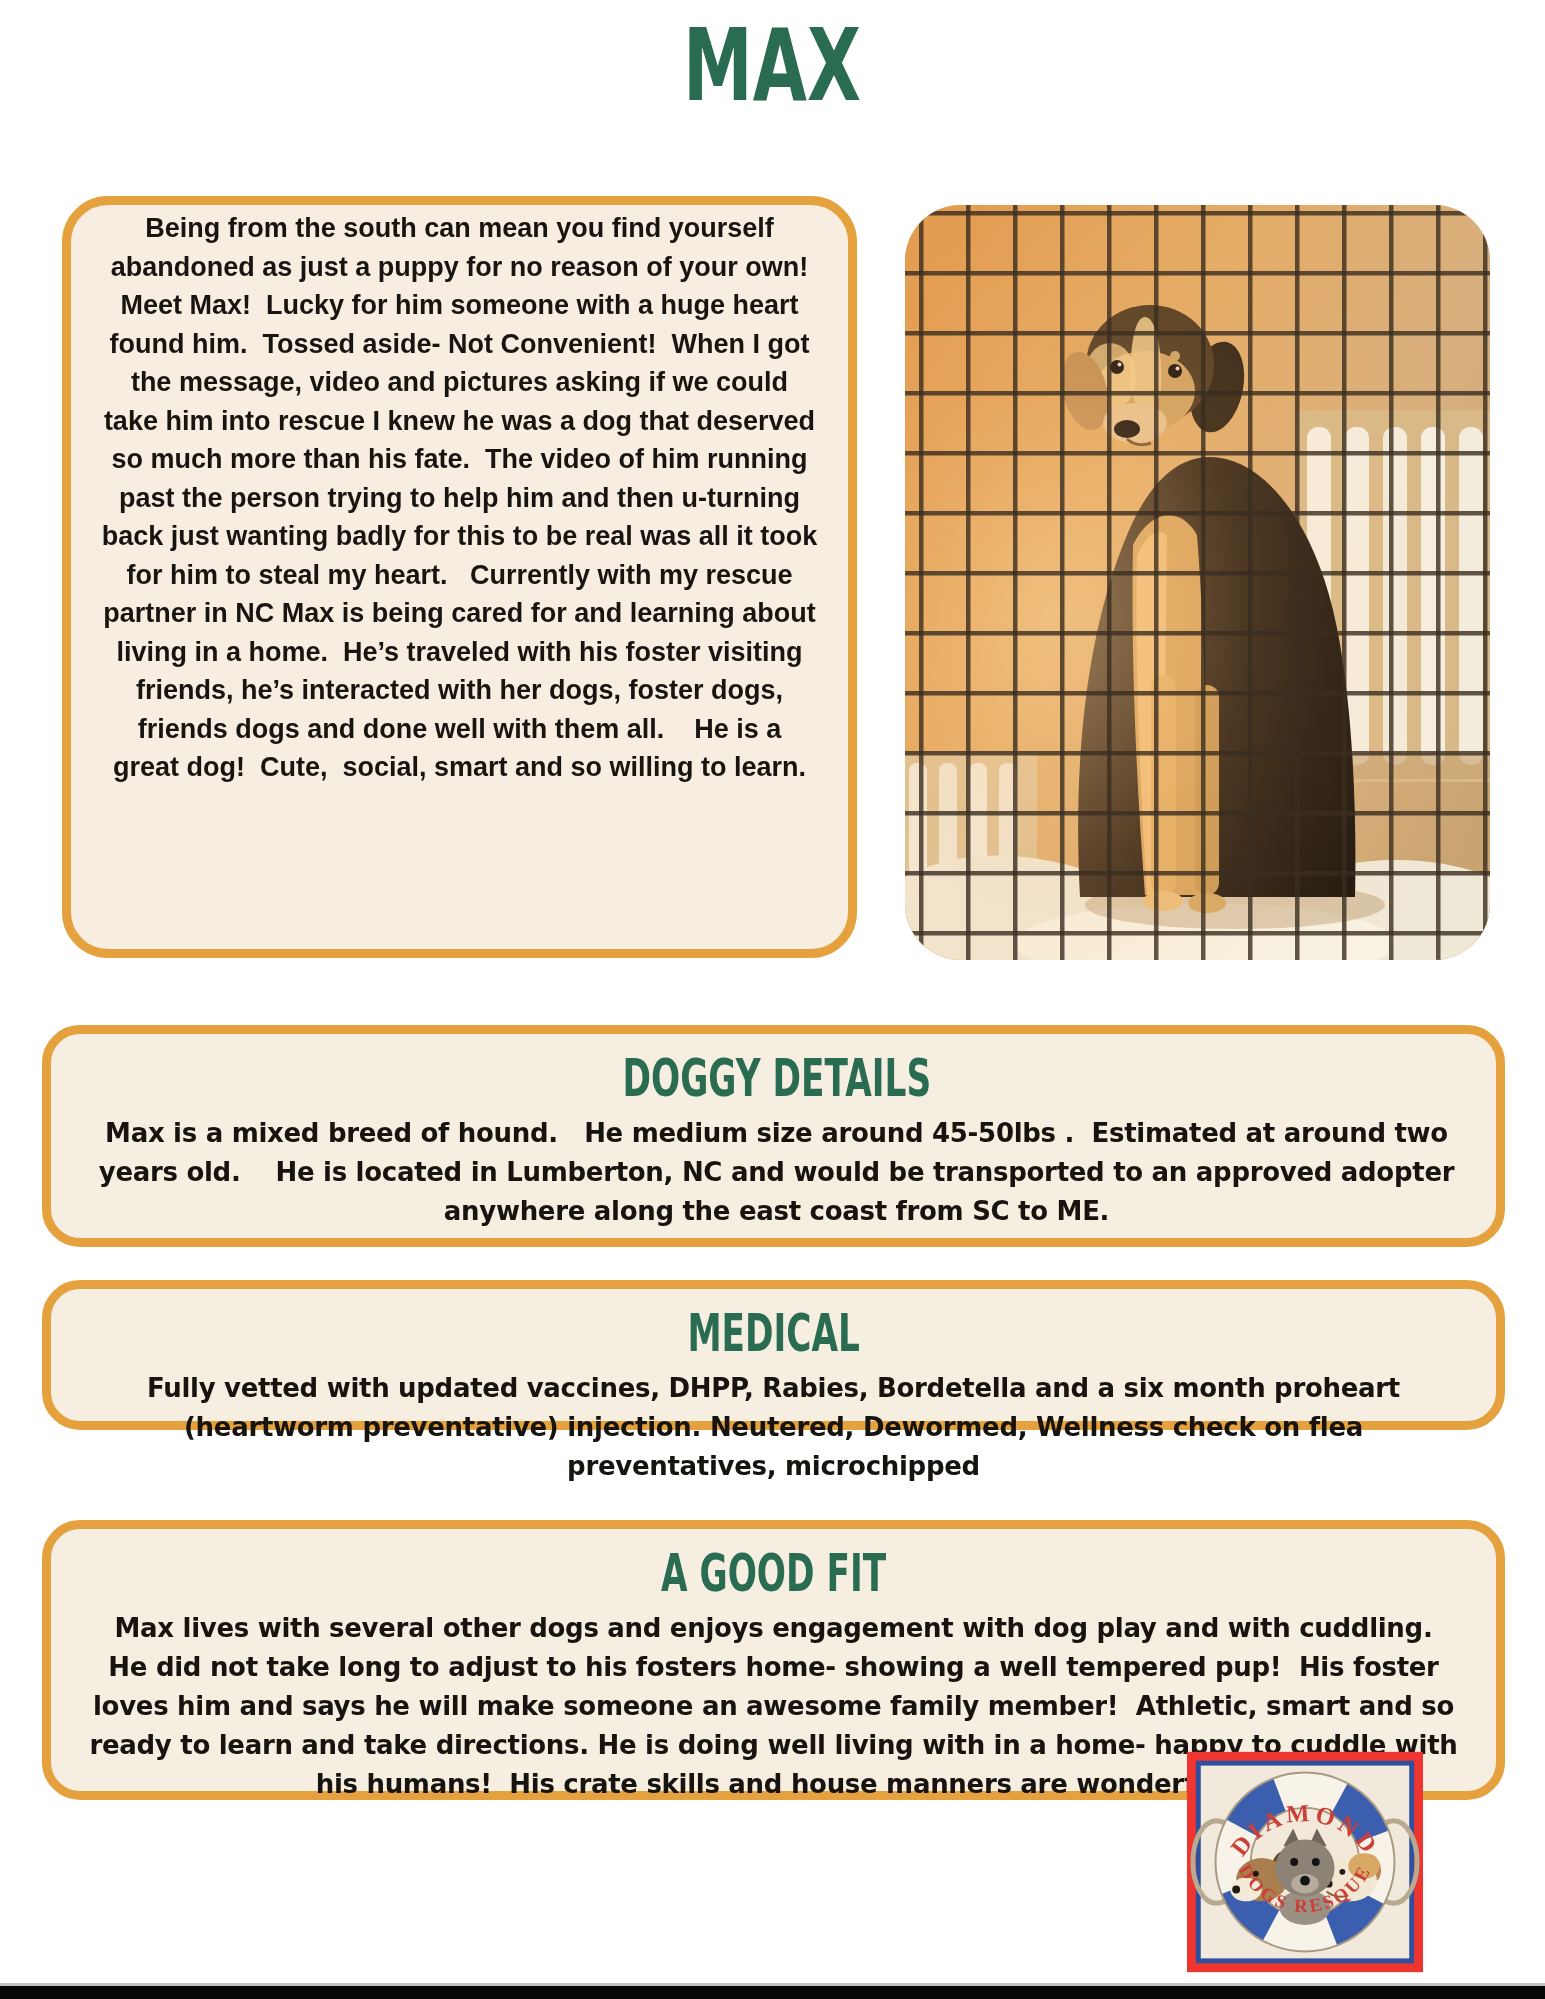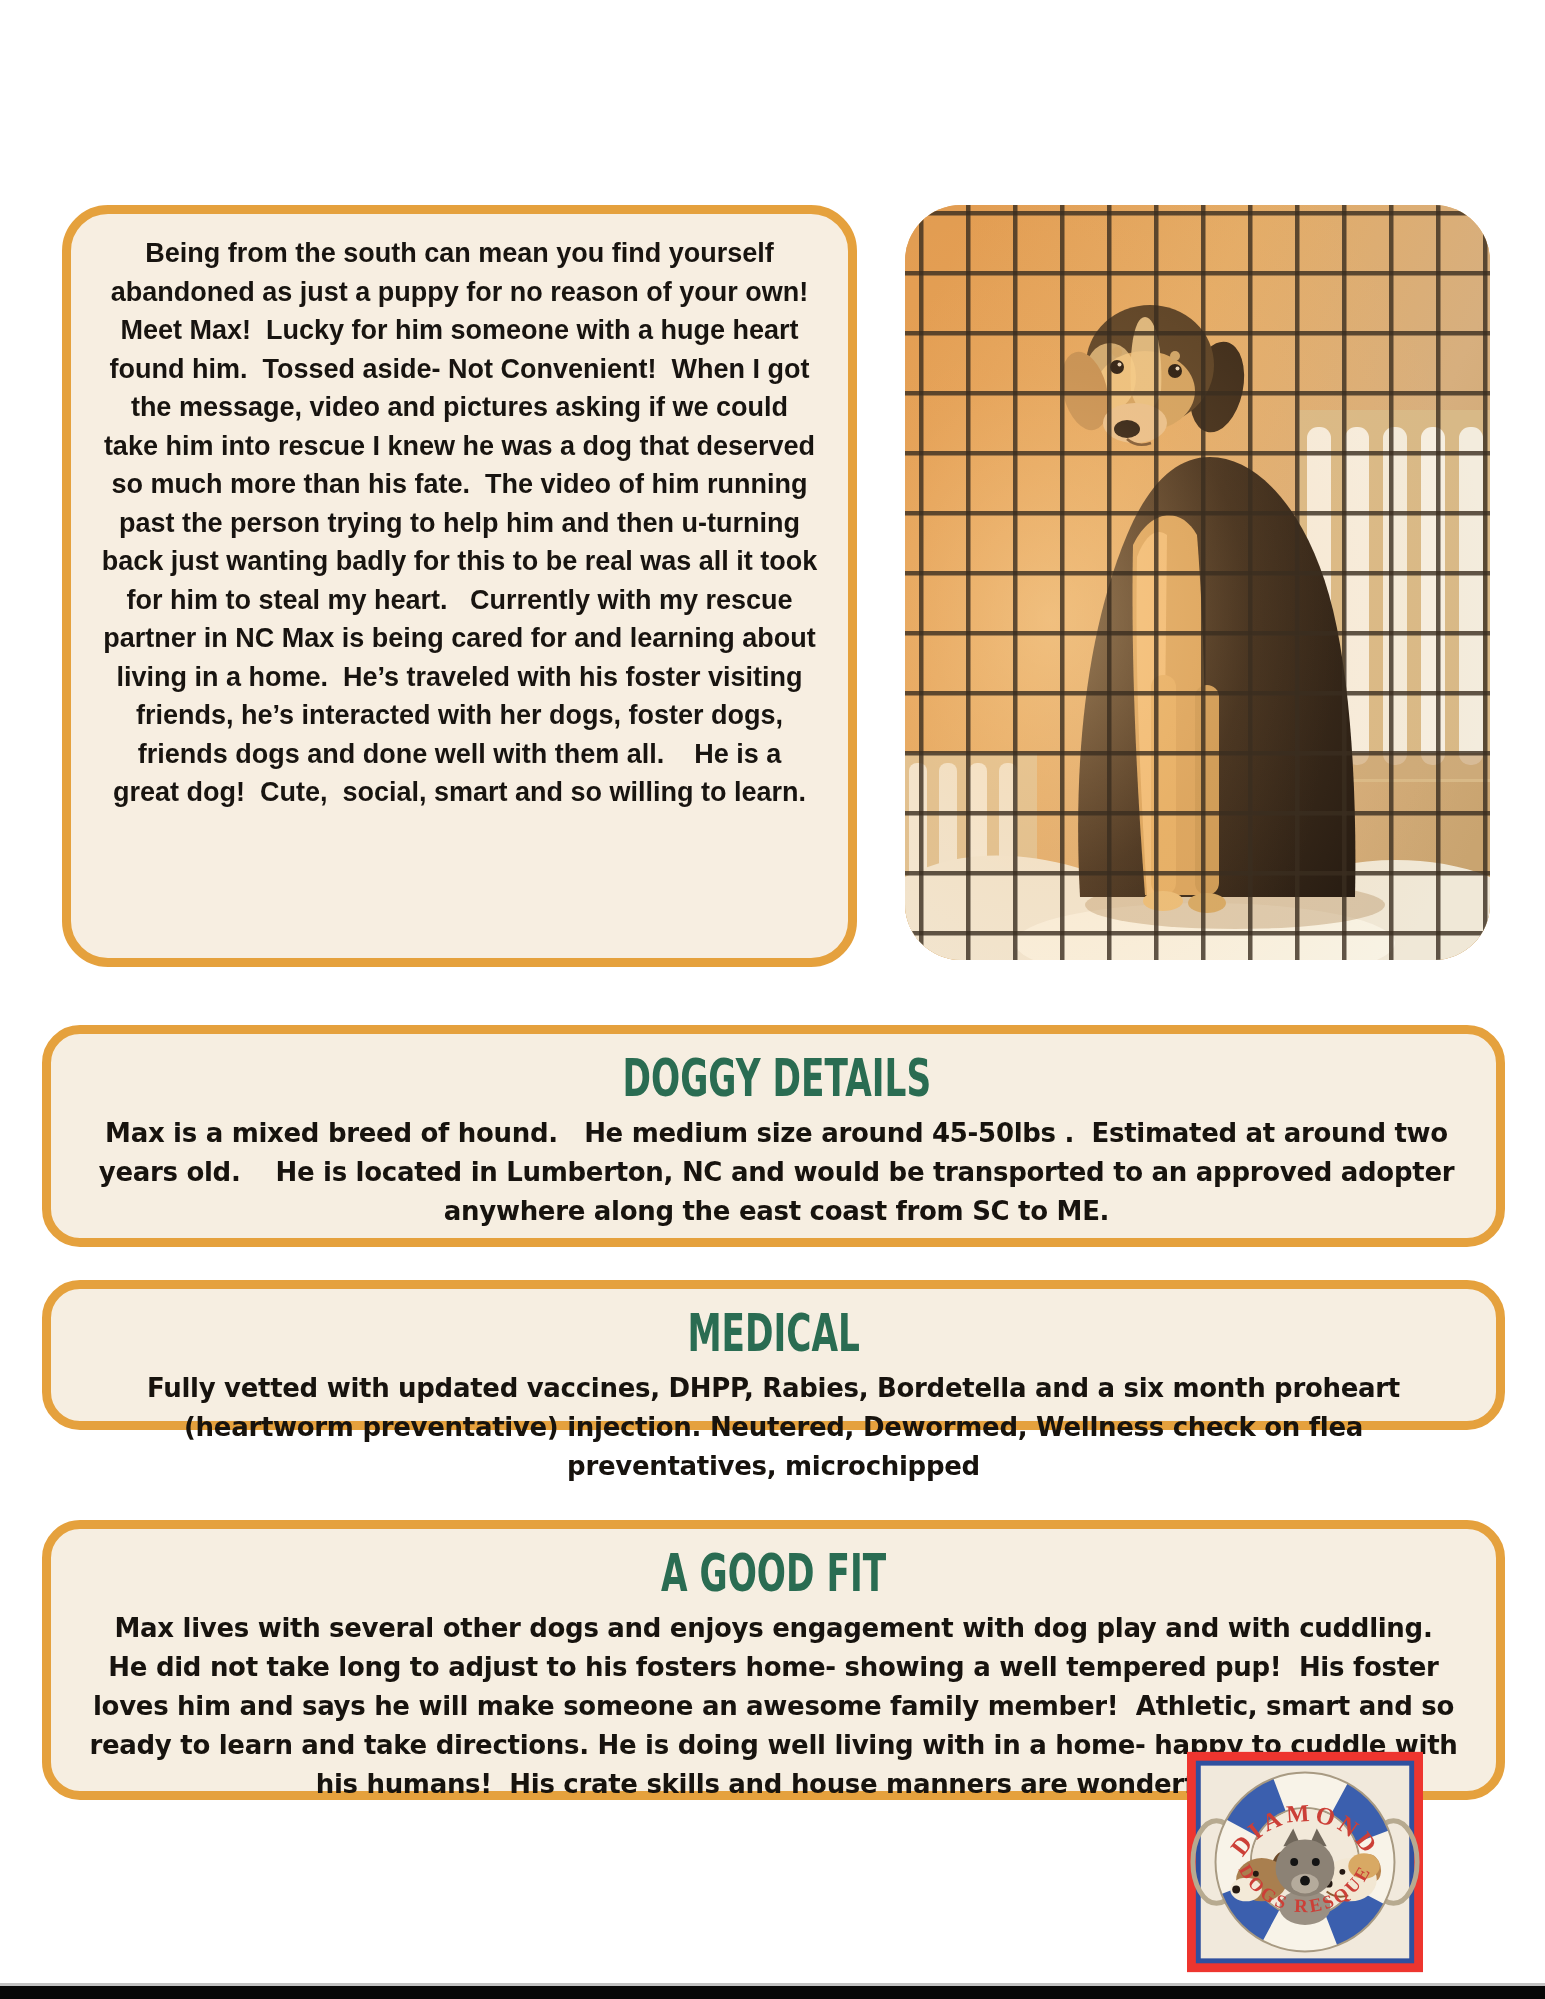--- a/index.html
+++ b/index.html
@@ -16,22 +16,21 @@
     font-weight:bold; font-size:100px; line-height:1;
   }
   .squeeze { display:inline-block; transform:scaleX(.70); transform-origin:50% 50%; white-space:nowrap; }
   .squeeze-h { display:inline-block; transform:scaleX(.66); transform-origin:50% 50%; white-space:nowrap; }
 
   
   .bio-box {
     position:absolute; left:62px; top:196px; width:795px; height:762px;
     box-sizing:border-box; background:#F7EEE1;
     border:9px solid #E5A13D; border-radius:46px;
-    padding:20px 30px;
-    margin-top:9px;
+    padding:4px 30px;
   }
   .bio-text {
     font-family:"Liberation Sans", sans-serif;
     font-weight:bold; font-size:27px; line-height:38.5px;
     color:#181410; text-align:center; white-space:pre-wrap;
   }
 
   
   .photo {
     position:absolute; left:905px; top:205px; width:585px; height:755px;
@@ -80,20 +79,23 @@
   .bottom-bar {
     position:absolute; left:0; top:1983px; width:1545px; height:16px;
     background:#070707; border-top:3px solid #c2c2c2; box-sizing:border-box;
   }
 </style>
 </head>
 <body>
 
 <div class="page">
 
+  <div class="page-title">
+    <span class="squeeze">MAX</span>
+  </div>
 
   <div class="bio-box">
     <div class="bio-text">Being from the south can mean you find yourself abandoned as just a puppy for no reason of your own!  Meet Max!  Lucky for him someone with a huge heart found him.  Tossed aside- Not Convenient!  When I got the message, video and pictures asking if we could take him into rescue I knew he was a dog that deserved so much more than his fate.  The video of him running past the person trying to help him and then u-turning back just wanting badly for this to be real was all it took for him to steal my heart.   Currently with my rescue partner in NC Max is being cared for and learning about living in a home.  He’s traveled with his foster visiting friends, he’s interacted with her dogs, foster dogs, friends dogs and done well with them all.    He is a great dog!  Cute,  social, smart and so willing to learn.</div>
   </div>
 
   <div class="photo">
     <svg width="585" height="755" viewBox="0 0 585 755" xmlns="http://www.w3.org/2000/svg">
       <defs>
         <linearGradient id="bgGrad" x1="0" y1="0.2" x2="1" y2="0.8">
           <stop offset="0" stop-color="#e09a4f"></stop>

